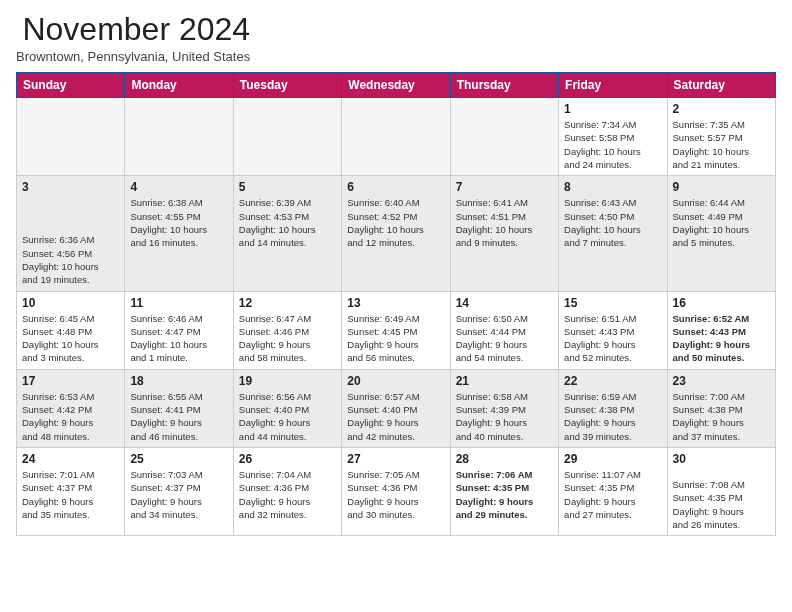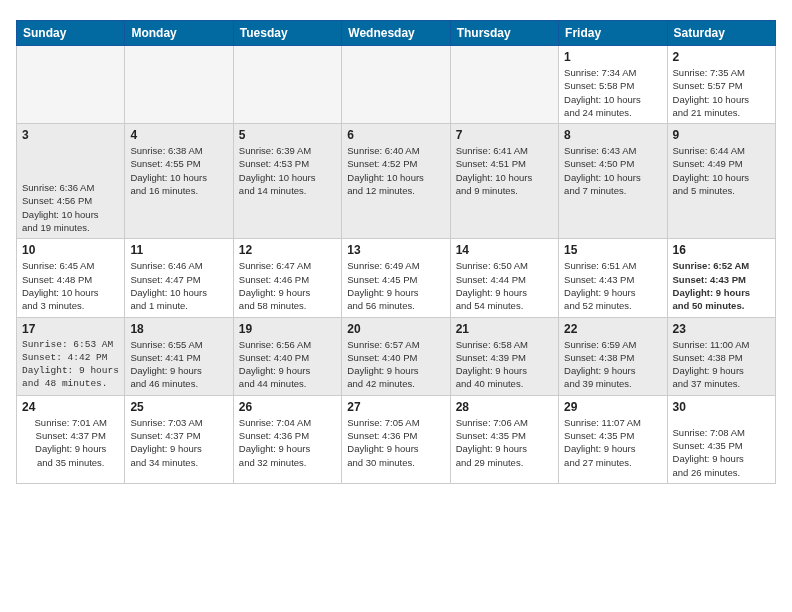--- a/index.html
+++ b/index.html
@@ -48,21 +48,21 @@
     .location {
       font-size: 13px;
       color: #444;
       margin-top: 2px;
     }
     .calendar {
       width: 100%;
       border-collapse: collapse;
     }
     .calendar th {
-      background: #0369a1;
+      background: #be185d;
       color: #fff;
       font-size: 12px;
       font-weight: bold;
       padding: 5px 6px;
       text-align: left;
       border: 1px solid #1255a0;
     }
     .calendar td {
       border: 1px solid #ccc;
       vertical-align: top;
@@ -101,20 +101,24 @@
     }
     .row-white td.empty {
       background: #f5f5f5 !important;
     }
   </style>
 </head>
 <body>
 
 <div class="page">
   <div class="header">
+    <div class="title-block">
+      <div class="month-title">November 2024</div>
+      <div class="location">Browntown, Pennsylvania, United States</div>
+    </div>
   </div>
 
   <table class="calendar">
     <thead>
       <tr>
         <th>Sunday</th>
         <th>Monday</th>
         <th>Tuesday</th>
         <th>Wednesday</th>
         <th>Thursday</th>
@@ -242,21 +246,21 @@
             <div class="day-num">16</div>
             <div class="day-info" style="white-space: pre-line; font-weight: bold;">Sunrise: 6:52 AM
 Sunset: 4:43 PM
 Daylight: 9 hours
 and 50 minutes.</div>
           </td>
         </tr>
         <tr class="row-shaded">
           <td>
             <div class="day-num">17</div>
-            <div class="day-info" style="white-space: pre-line; font-family: Liberation Mono, monospace;">Sunrise: 6:53 AM
+            <div class="day-info" style="white-space: pre-line;">Sunrise: 6:53 AM
 Sunset: 4:42 PM
 Daylight: 9 hours
 and 48 minutes.</div>
           </td>
           <td>
             <div class="day-num">18</div>
             <div class="day-info" style="white-space: pre-line;">Sunrise: 6:55 AM
 Sunset: 4:41 PM
 Daylight: 9 hours
 and 46 minutes.</div>
@@ -284,30 +288,30 @@
           </td>
           <td>
             <div class="day-num">22</div>
             <div class="day-info" style="white-space: pre-line;">Sunrise: 6:59 AM
 Sunset: 4:38 PM
 Daylight: 9 hours
 and 39 minutes.</div>
           </td>
           <td>
             <div class="day-num">23</div>
-            <div class="day-info" style="white-space: pre-line;">Sunrise: 11:00 AM
+            <div class="day-info" style="white-space: pre-line;">Sunrise: 7:00 AM
 Sunset: 4:38 PM
 Daylight: 9 hours
 and 37 minutes.</div>
           </td>
         </tr>
         <tr class="row-white">
           <td>
             <div class="day-num">24</div>
-            <div class="day-info" style="white-space: pre-line; text-align: center;">Sunrise: 7:01 AM
+            <div class="day-info" style="white-space: pre-line;">Sunrise: 7:01 AM
 Sunset: 4:37 PM
 Daylight: 9 hours
 and 35 minutes.</div>
           </td>
           <td>
             <div class="day-num">25</div>
             <div class="day-info" style="white-space: pre-line;">Sunrise: 7:03 AM
 Sunset: 4:37 PM
 Daylight: 9 hours
 and 34 minutes.</div>
@@ -321,21 +325,21 @@
           </td>
           <td>
             <div class="day-num">27</div>
             <div class="day-info" style="white-space: pre-line;">Sunrise: 7:05 AM
 Sunset: 4:36 PM
 Daylight: 9 hours
 and 30 minutes.</div>
           </td>
           <td>
             <div class="day-num">28</div>
-            <div class="day-info" style="white-space: pre-line;">Sunrise: 7:06 AM
+            <div class="day-info" style="white-space: pre-line; font-weight: bold;">Sunrise: 7:06 AM
 Sunset: 4:35 PM
 Daylight: 9 hours
 and 29 minutes.</div>
           </td>
           <td>
             <div class="day-num">29</div>
             <div class="day-info" style="white-space: pre-line;">Sunrise: 11:07 AM
 Sunset: 4:35 PM
 Daylight: 9 hours
 and 27 minutes.</div>

